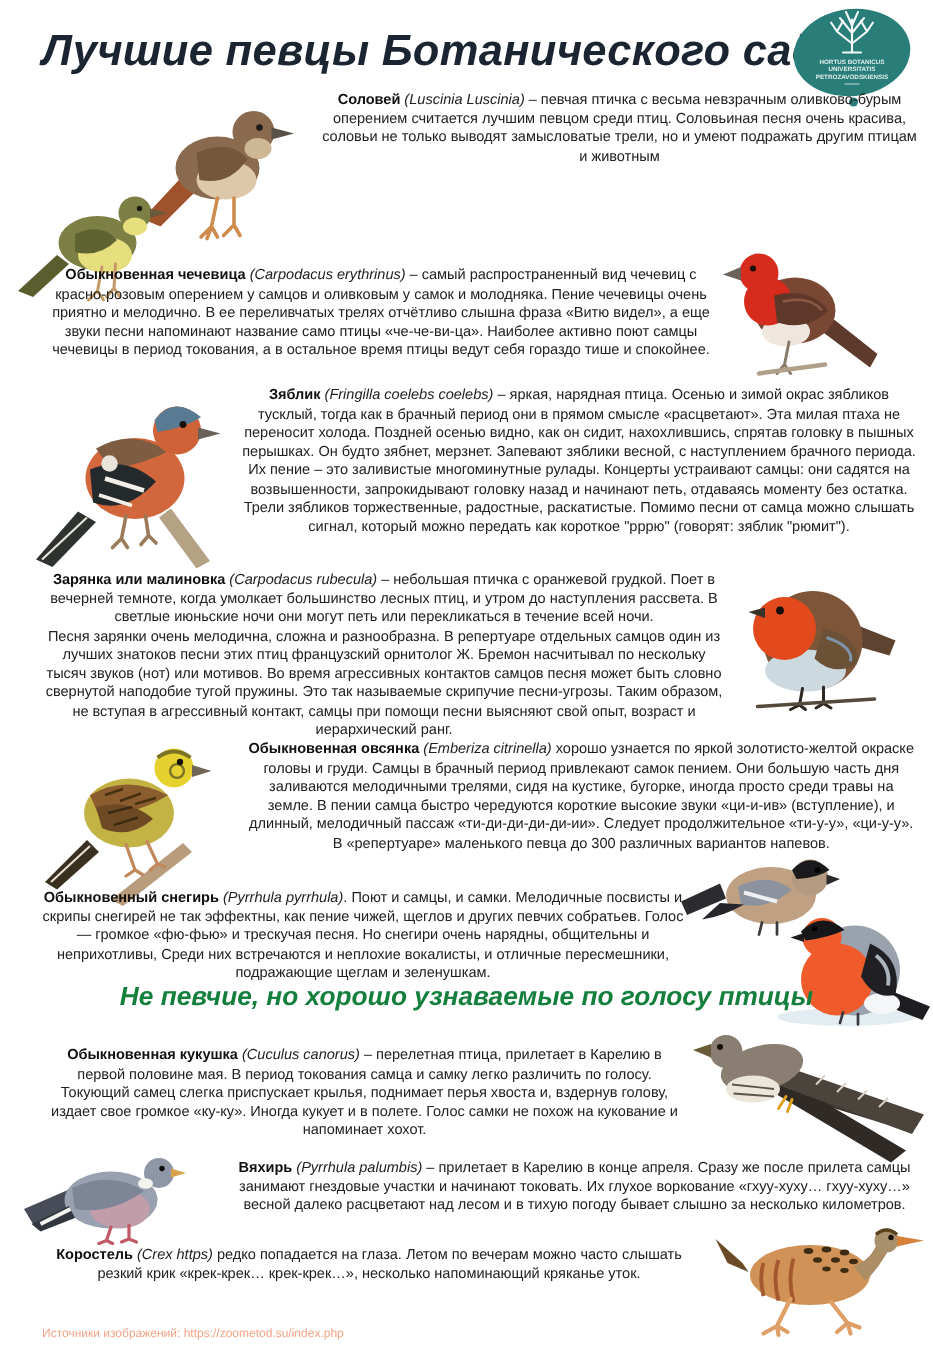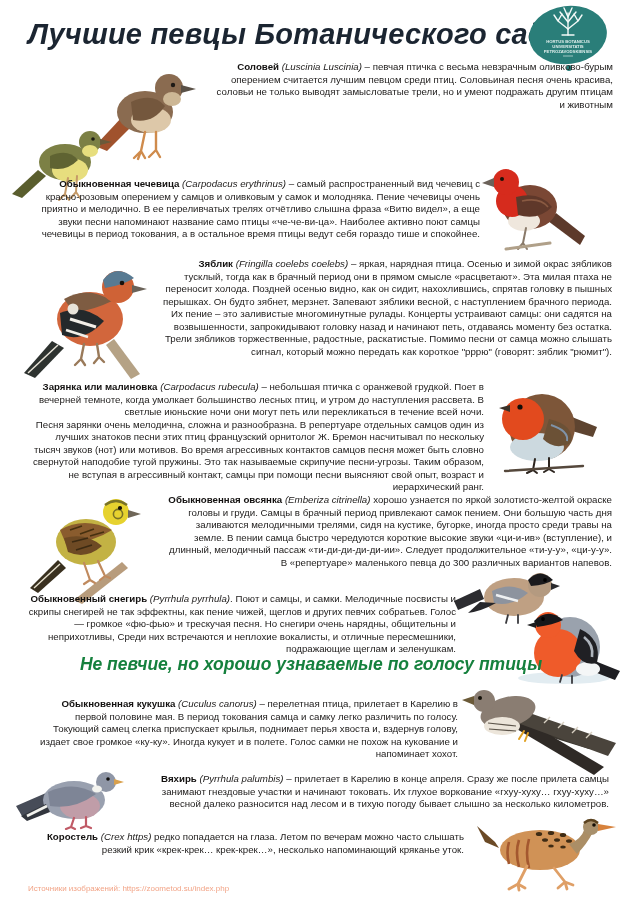--- a/index.html
+++ b/index.html
@@ -2,21 +2,21 @@
 <html><head>
 <meta charset="utf-8">
 <style>
   html,body{margin:0;padding:0;background:#fff;}
   .page{position:relative;width:622px;height:900px;background:#ffffff;overflow:hidden;
         font-family:"Liberation Sans",sans-serif;color:#211f1e;}
   .title{position:absolute;left:28px;top:18px;font-size:29px;font-weight:bold;font-style:italic;
          color:#1b2531;letter-spacing:.2px;}
   .h2{position:absolute;left:0;right:0;top:654px;text-align:center;font-size:17.5px;
       font-weight:bold;font-style:italic;color:#15803d;}
-  .sect{position:absolute;font-size:9.7px;line-height:12.55px;color:#232120;text-align:right;}
+  .sect{position:absolute;font-size:9.7px;line-height:12.55px;color:#232120;text-align:center;}
   .bname{font-weight:bold;color:#131110;}
   .lat{font-style:italic;}
   .desc{white-space:pre-line;}
   .bird{position:absolute;}
   .logo{position:absolute;left:527px;top:5px;width:82px;height:70px;}
   .footer{position:absolute;left:28px;top:884px;font-size:8px;color:#f2a487;}
 </style>
 </head>
 <body>
 
@@ -267,21 +267,21 @@
     <span class="bname">Обыкновенный снегирь</span><i class="lat"> (Pyrrhula pyrrhula)</i><span class="desc">. Поют и самцы, и самки. Мелодичные посвисты и скрипы снегирей не так эффектны, как пение чижей, щеглов и других певчих собратьев. Голос — громкое «фю-фью» и трескучая песня. Но снегири очень нарядны, общительны и неприхотливы, Среди них встречаются и неплохие вокалисты, и отличные пересмешники, подражающие щеглам и зеленушкам.</span>
   </div>
 
   <div class="h2">Не певчие, но хорошо узнаваемые по голосу птицы</div>
 
   <div class="sect" style="left:28px;top:698px;width:430px">
     <span class="bname">Обыкновенная кукушка</span><i class="lat"> (Cuculus canorus)</i><span class="desc"> – перелетная птица, прилетает в Карелию в первой половине мая. В период токования самца и самку легко различить по голосу. Токующий самец слегка приспускает крылья, поднимает перья хвоста и, вздернув голову, издает свое громкое «ку-ку». Иногда кукует и в полете. Голос самки не похож на кукование и напоминает хохот.</span>
   </div>
 
   <div class="sect" style="left:157px;top:773px;width:452px">
-    <span class="bname">Вяхирь</span><i class="lat"> (Pyrrhula palumbis)</i><span class="desc"> – прилетает в Карелию в конце апреля. Сразу же после прилета самцы занимают гнездовые участки и начинают токовать. Их глухое воркование «гхуу-хуху… гхуу-хуху…» весной далеко разносится над лесом и в тихую погоду бывает слышно за несколько километров.</span>
+    <span class="bname">Вяхирь</span><i class="lat"> (Pyrrhula palumbis)</i><span class="desc"> – прилетает в Карелию в конце апреля. Сразу же после прилета самцы занимают гнездовые участки и начинают токовать. Их глухое воркование «гхуу-хуху… гхуу-хуху…» весной далеко расцветают над лесом и в тихую погоду бывает слышно за несколько километров.</span>
   </div>
 
   <div class="sect" style="left:28px;top:831px;width:436px">
     <span class="bname">Коростель</span><i class="lat"> (Crex https)</i><span class="desc"> редко попадается на глаза. Летом по вечерам можно часто слышать резкий крик «крек-крек… крек-крек…», несколько напоминающий кряканье уток.</span>
   </div>
 
   <div class="footer">Источники изображений: https://zoometod.su/index.php</div>
 
 </div>
 

